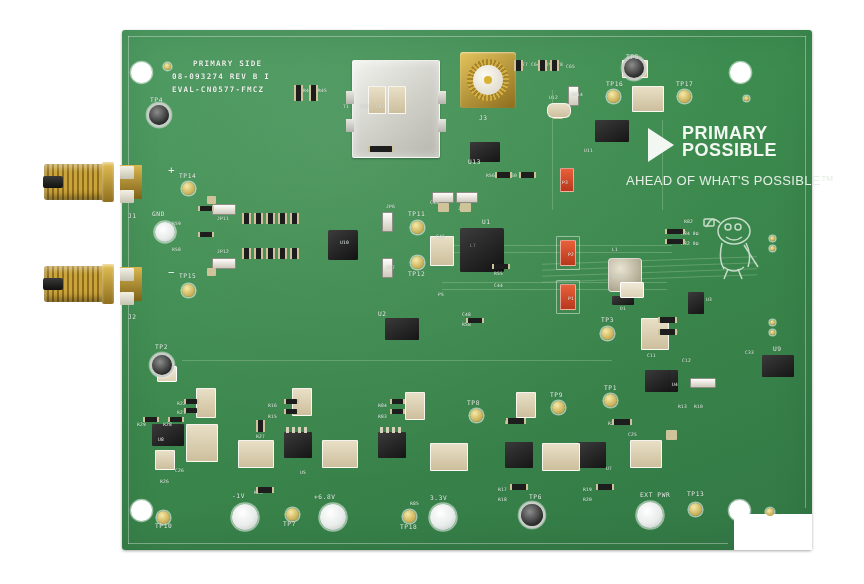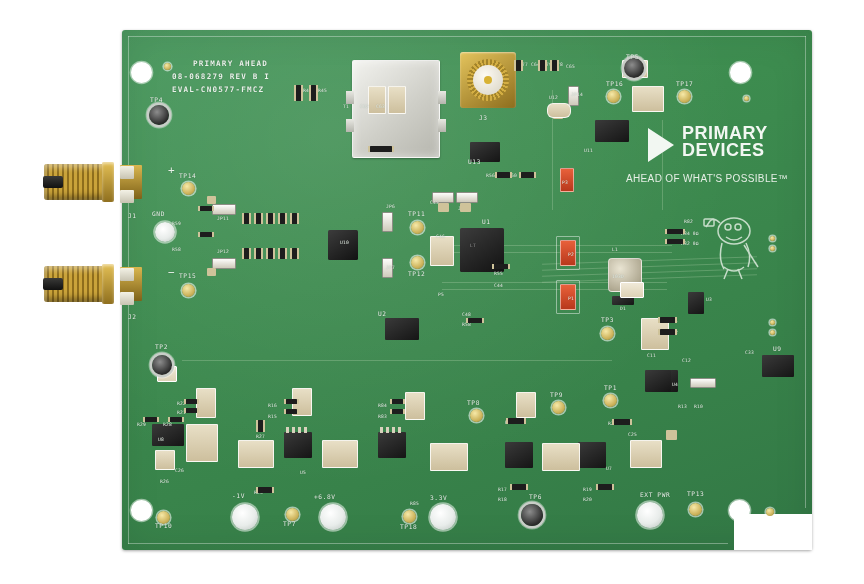--- a/index.html
+++ b/index.html
@@ -93,21 +93,21 @@
     background:radial-gradient(circle at 35% 30%,#e9e4d2,#b2ab94 70%,#8d8775);
     border:.8px solid rgba(255,255,255,.6);}
 
   
   .adlogo{position:absolute;left:648px;top:126px;}
   .adtri{position:absolute;left:0;top:2px;width:0;height:0;
      border-top:17px solid transparent;border-bottom:17px solid transparent;border-left:26px solid #f2f7f2;}
   .adtxt{position:absolute;left:34px;top:-1px;color:#f2f7f2;font-family:"Liberation Sans",sans-serif;
      font-weight:bold;font-size:18px;line-height:17px;letter-spacing:.5px;}
   .adtag{position:absolute;left:626px;top:173px;color:#e6efe6;font-family:"Liberation Sans",sans-serif;
-     font-size:10px;letter-spacing:.35px;white-space:nowrap;}
+     font-size:13px;letter-spacing:.35px;white-space:nowrap;}
 
   
   .mascot{position:absolute;left:700px;top:205px;width:62px;height:78px;opacity:.82;}
 </style>
 </head>
 <body>
 
 <div id="stage">
 
   <div class="pcb">
@@ -132,29 +132,29 @@
   </div>
 
   <div class="mhole" style="left:131px;top:62px;width:21px;height:21px;"></div>
   <div class="mhole" style="left:730px;top:62px;width:21px;height:21px;"></div>
   <div class="mhole" style="left:131px;top:500px;width:21px;height:21px;"></div>
   <div class="mhole" style="left:729px;top:500px;width:21px;height:21px;"></div>
   <div class="tp" style="left:164px;top:63px;width:7px;height:7px;"></div>
   <div class="tp" style="left:766px;top:508px;width:8px;height:8px;"></div>
   <div class="tp" style="left:744px;top:96px;width:5px;height:5px;"></div>
 
-  <div class="silk hdr" style="left:193px;top:59px;">PRIMARY AHEAD</div>
-  <div class="silk hdr" style="left:172px;top:72px;">08-068279 REV B I</div>
+  <div class="silk hdr" style="left:193px;top:59px;">PRIMARY SIDE</div>
+  <div class="silk hdr" style="left:172px;top:72px;">08-093274 REV B I</div>
   <div class="silk hdr" style="left:172px;top:85px;">EVAL-CN0577-FMCZ</div>
 
   <div class="adlogo">
     <div class="adtri"></div>
     <div class="adtxt">
       <div>PRIMARY</div>
-      <div>DEVICES</div>
+      <div>POSSIBLE</div>
     </div>
   </div>
   <div class="adtag">AHEAD OF WHAT'S POSSIBLE™</div>
 
   <svg class="mascot" viewBox="0 0 62 78">
     <g fill="none" stroke="#e4efe4" stroke-width="1.5">
       <ellipse cx="34" cy="26" rx="16" ry="13"></ellipse>
       <circle cx="28" cy="22" r="3"></circle>
         <circle cx="38" cy="22" r="3"></circle>
       <path d="M26 32 q8 6 16 0"></path>

